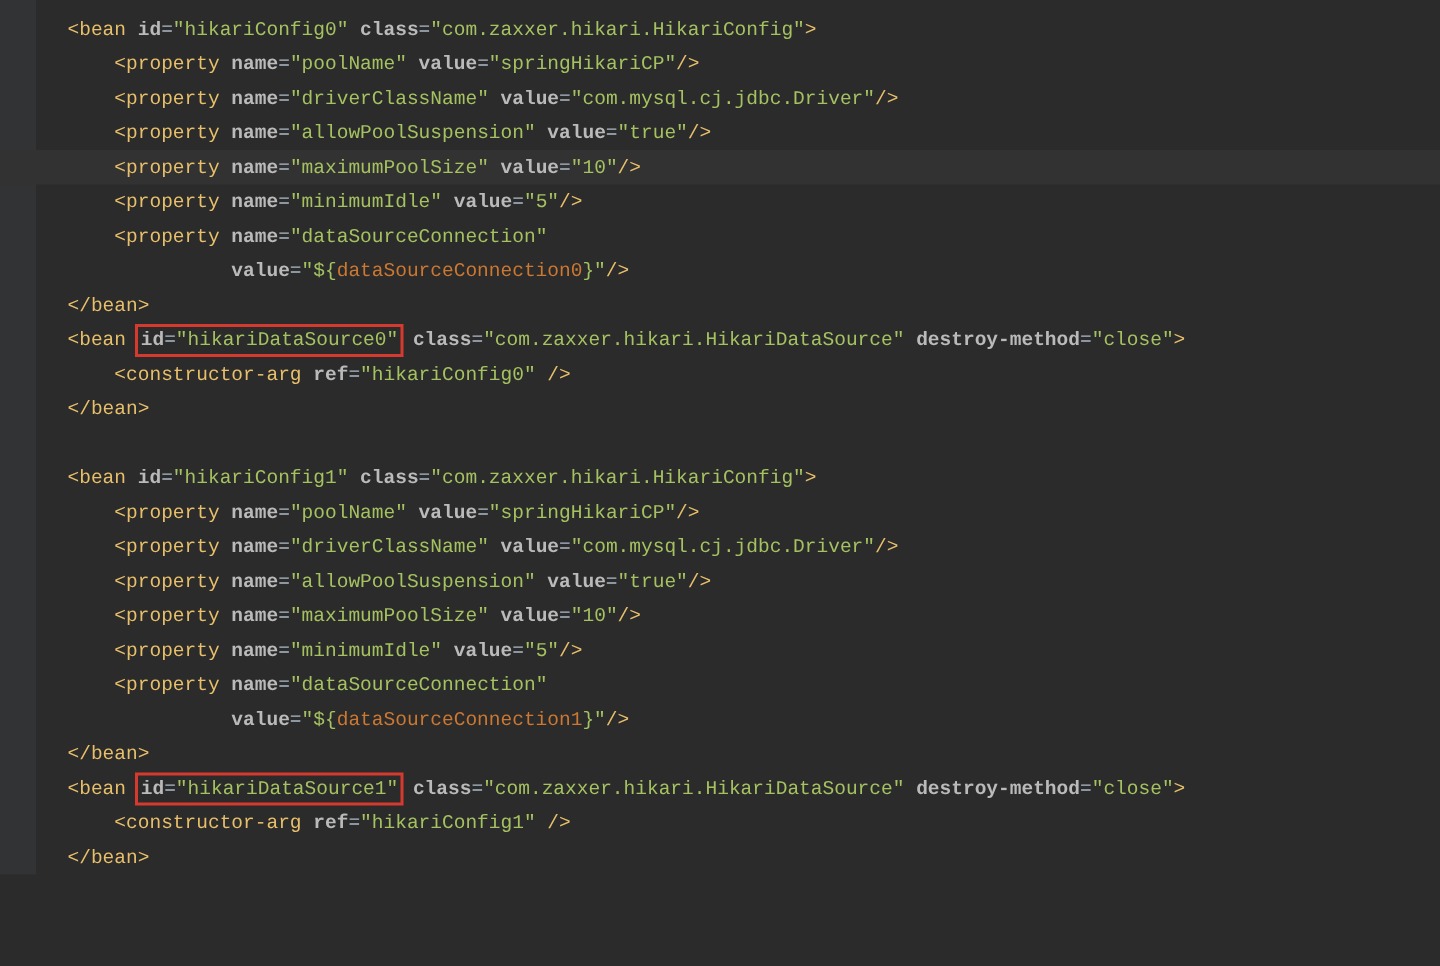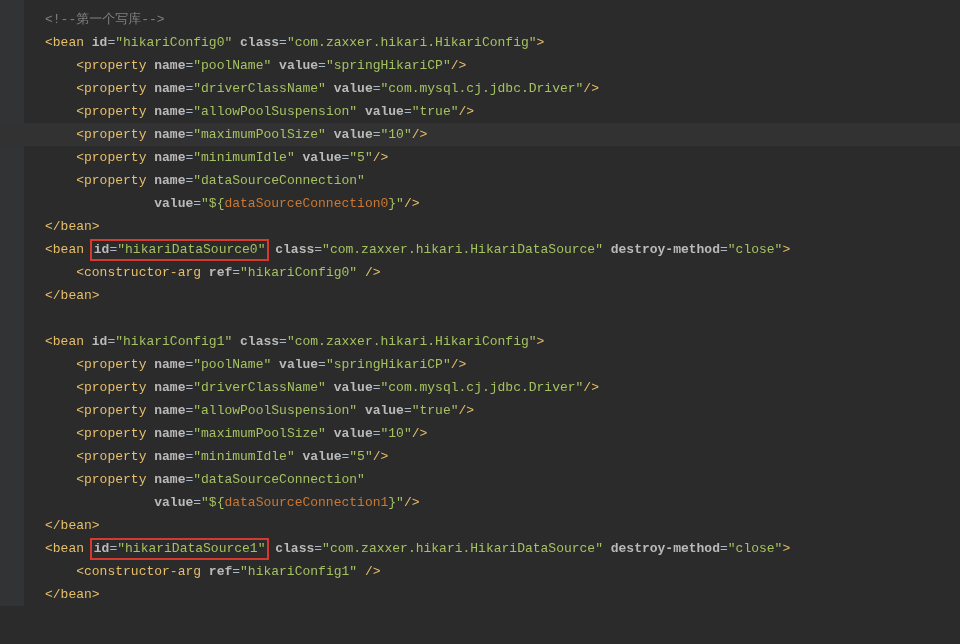--- a/index.html
+++ b/index.html
@@ -43,21 +43,20 @@
     display: inline-block;
     line-height: 18px;
   }
 </style>
 </head>
 <body>
 
 <div class="editor">
 <div class="gutter-stripe"></div>
 
-<div class="line"><span class="c-comment">&lt;!--第一个写库--&gt;</span></div>
 
 <div class="line"><span class="c-tag">&lt;bean </span><span class="c-attr">id</span><span class="c-eq">=</span><span class="c-str">"hikariConfig0"</span><span class="c-attr"> class</span><span class="c-eq">=</span><span class="c-str">"com.zaxxer.hikari.HikariConfig"</span><span class="c-tag">&gt;</span></div>
 
 <div class="line">    <span class="c-tag">&lt;property </span><span class="c-attr">name</span><span class="c-eq">=</span><span class="c-str">"poolName"</span><span class="c-attr"> value</span><span class="c-eq">=</span><span class="c-str">"springHikariCP"</span><span class="c-tag">/&gt;</span></div>
 
 <div class="line">    <span class="c-tag">&lt;property </span><span class="c-attr">name</span><span class="c-eq">=</span><span class="c-str">"driverClassName"</span><span class="c-attr"> value</span><span class="c-eq">=</span><span class="c-str">"com.mysql.cj.jdbc.Driver"</span><span class="c-tag">/&gt;</span></div>
 
 <div class="line">    <span class="c-tag">&lt;property </span><span class="c-attr">name</span><span class="c-eq">=</span><span class="c-str">"allowPoolSuspension"</span><span class="c-attr"> value</span><span class="c-eq">=</span><span class="c-str">"true"</span><span class="c-tag">/&gt;</span></div>
 
 <div class="line hl">    <span class="c-tag">&lt;property </span><span class="c-attr">name</span><span class="c-eq">=</span><span class="c-str">"maximumPoolSize"</span><span class="c-attr"> value</span><span class="c-eq">=</span><span class="c-str">"10"</span><span class="c-tag">/&gt;</span></div>

